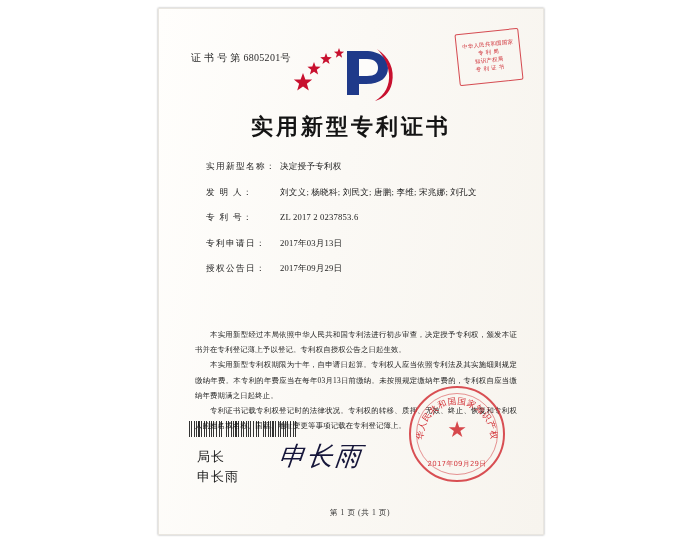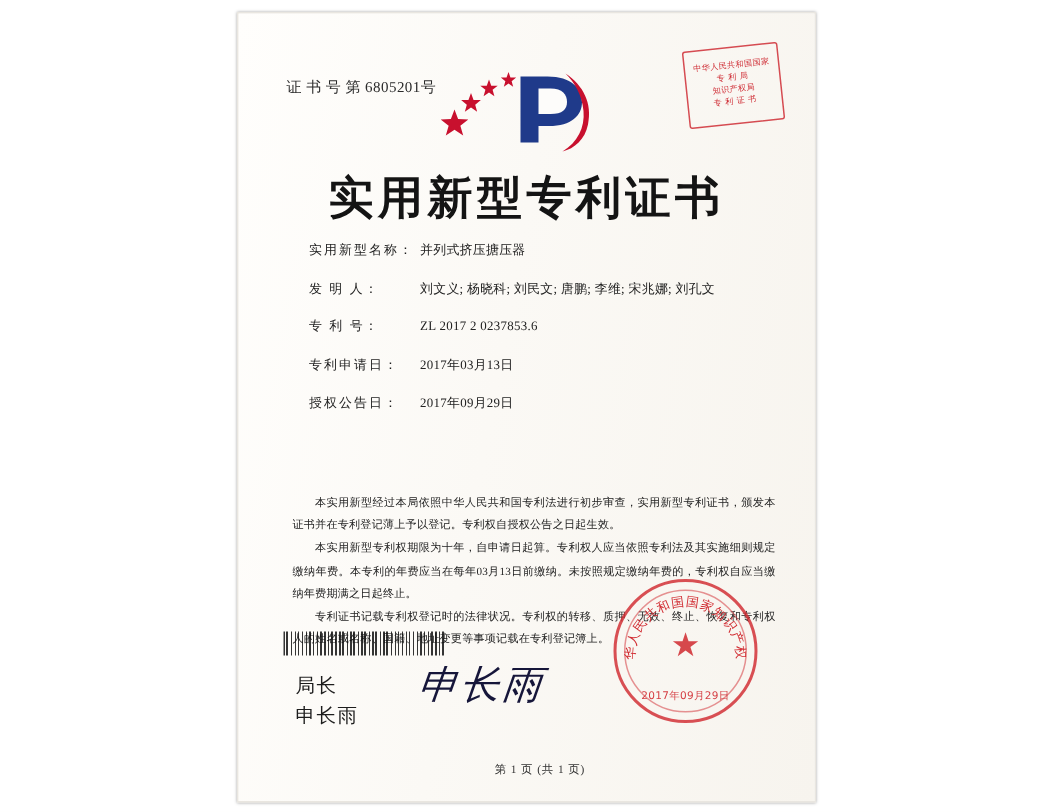--- a/index.html
+++ b/index.html
@@ -92,21 +92,21 @@
     height: 62px;
   }
 
   
   .title {
     position: absolute;
     left: 0;
     right: 0;
     top: 103px;
     text-align: center;
-    font-size: 30px;
+    font-size: 22px;
     font-weight: bold;
     letter-spacing: 3px;
     color: #141414;
     font-family: "DejaVu Sans", sans-serif;
   }
 
   
   .fields {
     position: absolute;
     left: 36px;
@@ -280,42 +280,42 @@
         <path d="M68 16 L76 16 C84 16 87 20 87 25 C87 30 84 33 76 33 L68 33 Z" fill="#fdfcfa"></path>
         <path d="M86 6 C98 14 104 26 101 40 C99 50 92 56 84 58 C94 52 99 42 98 31 C97 20 92 12 86 6 Z" fill="#c8102e"></path>
       </svg>
     </div>
 
     <div class="title">实用新型专利证书</div>
 
     <div class="fields">
       <div class="frow">
         <span class="flabel">实用新型名称：</span>
-        <span class="fvalue">并列式挤压搪压器</span>
+        <span class="fvalue">决定授予专利权</span>
       </div>
       <div class="frow">
         <span class="flabel">发 明 人：</span>
         <span class="fvalue">刘文义; 杨晓科; 刘民文; 唐鹏; 李维; 宋兆娜; 刘孔文</span>
       </div>
       <div class="frow">
         <span class="flabel">专 利 号：</span>
         <span class="fvalue">ZL 2017 2 0237853.6</span>
       </div>
       <div class="frow">
         <span class="flabel">专利申请日：</span>
         <span class="fvalue">2017年03月13日</span>
       </div>
       <div class="frow">
         <span class="flabel">授权公告日：</span>
         <span class="fvalue">2017年09月29日</span>
       </div>
     </div>
 
     <div class="body-text">
-      <p>本实用新型经过本局依照中华人民共和国专利法进行初步审查，实用新型专利证书，颁发本证书并在专利登记薄上予以登记。专利权自授权公告之日起生效。</p>
+      <p>本实用新型经过本局依照中华人民共和国专利法进行初步审查，决定授予专利权，颁发本证书并在专利登记薄上予以登记。专利权自授权公告之日起生效。</p>
       <p>本实用新型专利权期限为十年，自申请日起算。专利权人应当依照专利法及其实施细则规定缴纳年费。本专利的年费应当在每年03月13日前缴纳。未按照规定缴纳年费的，专利权自应当缴纳年费期满之日起终止。</p>
       <p>专利证书记载专利权登记时的法律状况。专利权的转移、质押、无效、终止、恢复和专利权人的姓名或名称、国籍、地址变更等事项记载在专利登记簿上。</p>
     </div>
 
     <div class="barcode"></div>
 
     <div class="sig-label">
       <div>局长</div>
       <div>申长雨</div>
     </div>

